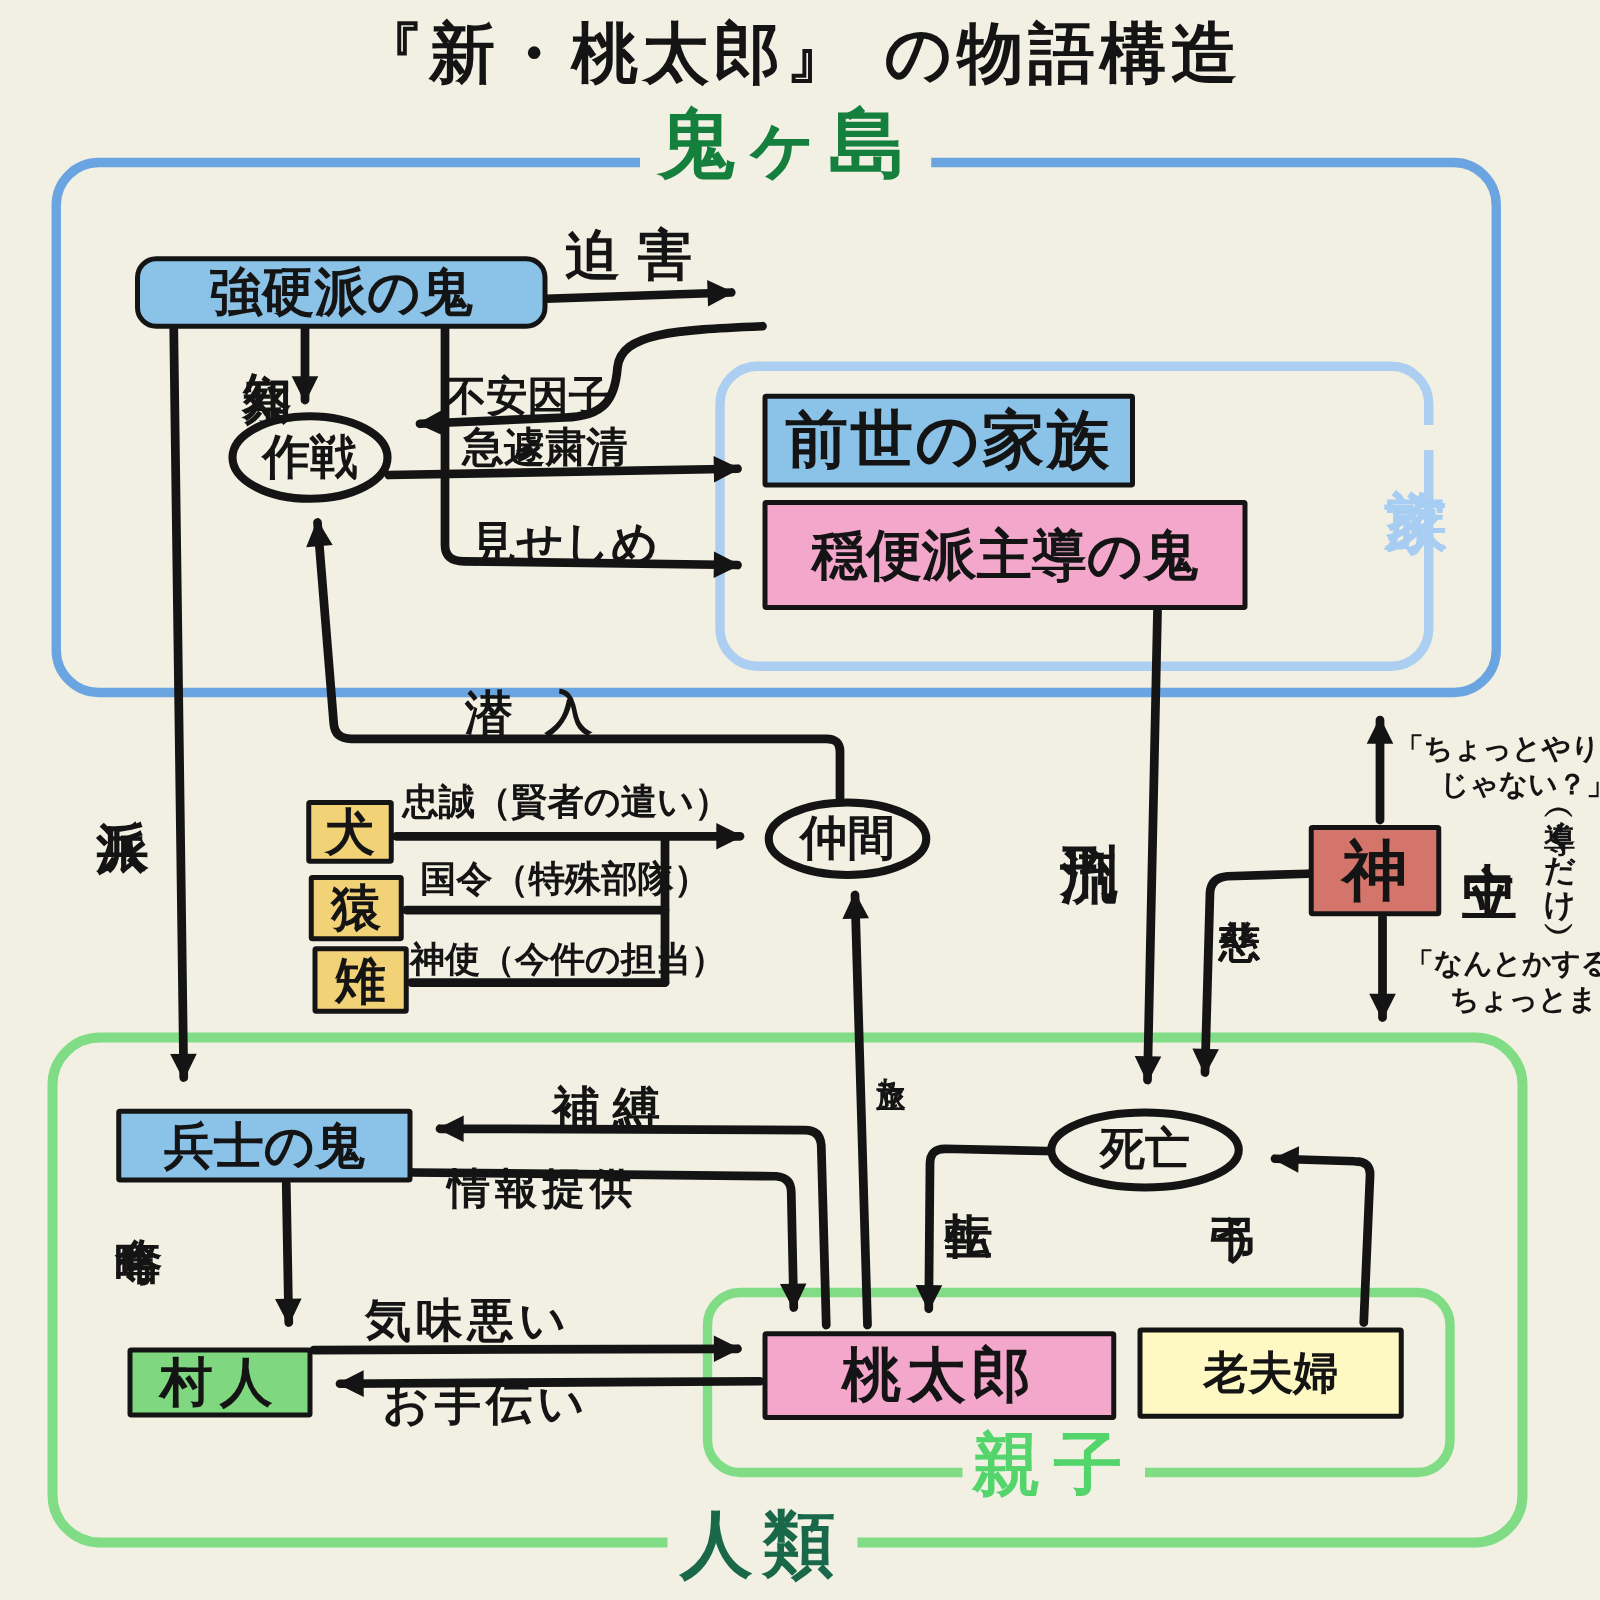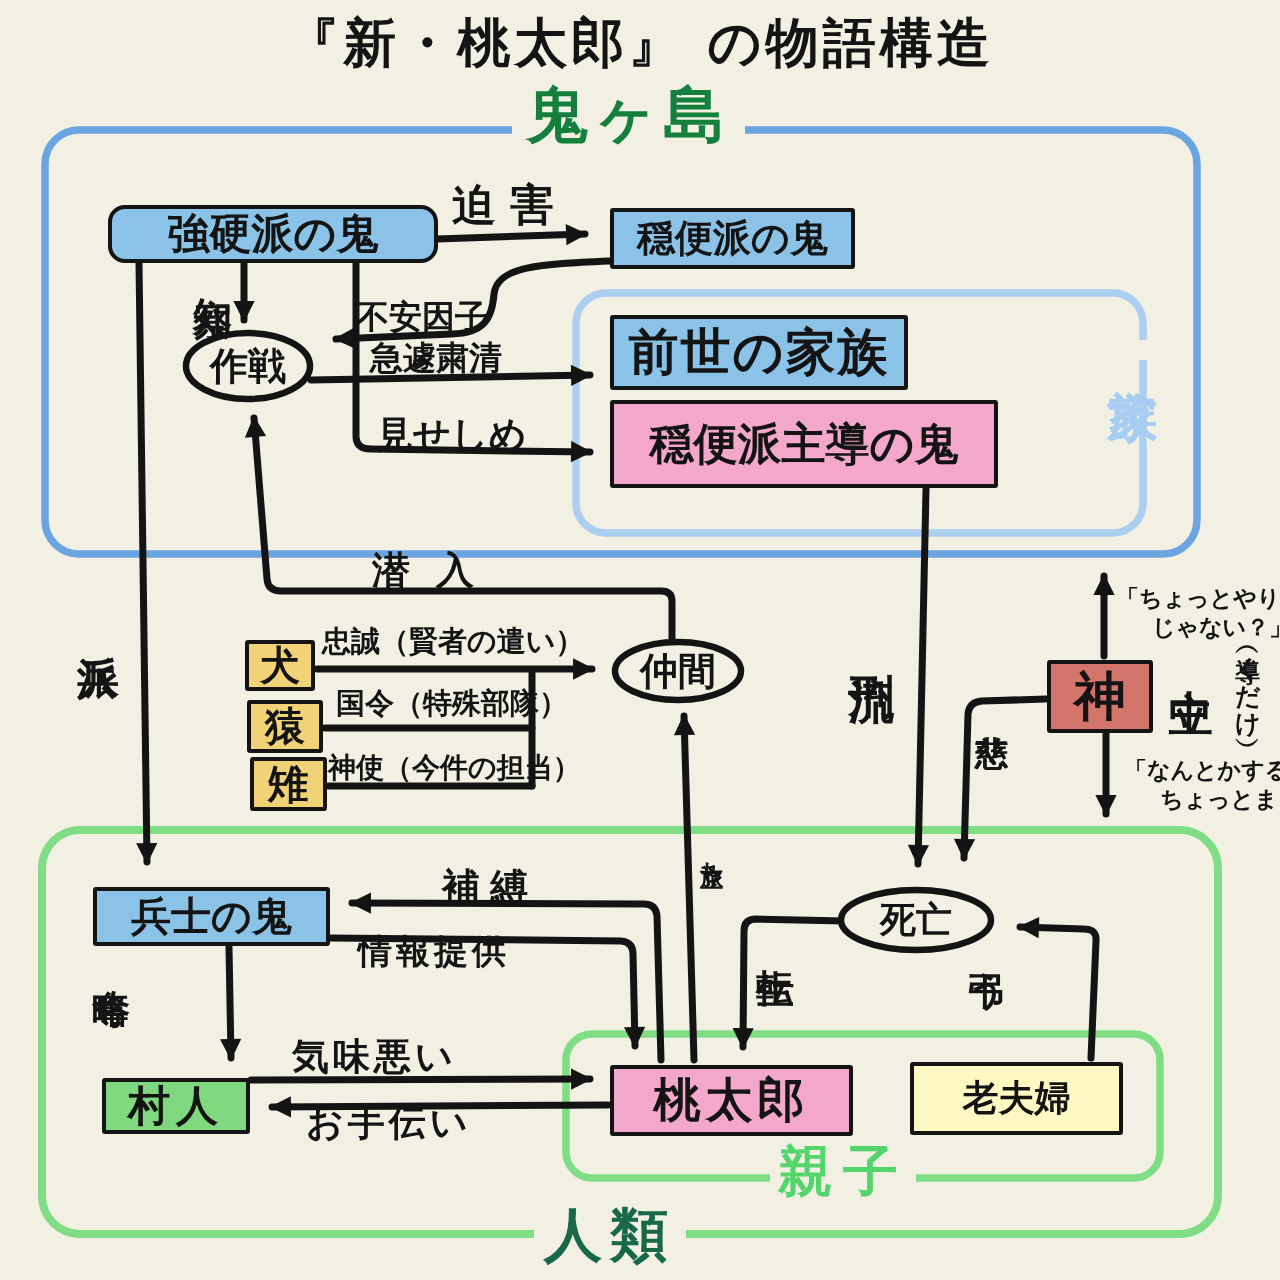--- a/index.html
+++ b/index.html
@@ -66,30 +66,29 @@
   </svg>
 
   <div class="title">『新・桃太郎』 の物語構造</div>
 
   <div class="rlabel" style="left:512px;top:84px;font-size:62px;letter-spacing:6px;color:#15803d;padding:0 14px;">鬼ヶ島</div>
   <div class="rlabel vert" style="left:1106px;top:340px;font-size:50px;color:#a7cdf2;padding:10px 2px;">家族</div>
   <div class="rlabel" style="left:770px;top:1144px;font-size:55px;letter-spacing:10px;color:#54d56c;padding:0 8px;">親子</div>
   <div class="rlabel" style="left:534px;top:1206px;font-size:58px;letter-spacing:8px;color:#19684a;padding:0 10px;">人類</div>
 
   <div class="node" style="left:108px;top:205px;width:330px;height:58px;background:#8ac2e8;font-size:42px;border-radius:17px;">強硬派の鬼</div>
-  <div class="node" style="left:610px;top:208px;width:245px;height:61px;background:#8ac2e8;font-size:38px;">穏便派の鬼</div>
   <div class="node" style="left:610px;top:400px;width:388px;height:88px;background:#f2a7cb;font-size:44px;">穏便派主導の鬼</div>
   <div class="node" style="left:610px;top:315px;width:298px;height:75px;background:#8ac2e8;font-size:50px;letter-spacing:2px;">前世の家族</div>
   <div class="node" style="left:245px;top:640px;width:70px;height:51px;background:#f2d277;font-size:40px;">犬</div>
   <div class="node" style="left:247px;top:700px;width:76px;height:53px;background:#f2d277;font-size:40px;">猿</div>
   <div class="node" style="left:250px;top:757px;width:77px;height:54px;background:#f2d277;font-size:40px;">雉</div>
   <div class="node" style="left:1047px;top:660px;width:106px;height:73px;background:#d4756b;font-size:52px;">神</div>
   <div class="node" style="left:93px;top:887px;width:237px;height:59px;background:#8ac2e8;font-size:40px;">兵士の鬼</div>
   <div class="node" style="left:102px;top:1078px;width:148px;height:56px;background:#7fd87f;font-size:42px;letter-spacing:6px;">村人</div>
-  <div class="node" style="left:610px;top:1065px;width:243px;height:71px;background:#f2a7cb;font-size:47px;letter-spacing:5px;">桃太郎</div>
+  <div class="node" style="left:610px;top:1065px;width:283px;height:71px;background:#f2a7cb;font-size:47px;letter-spacing:5px;">桃太郎</div>
   <div class="node" style="left:910px;top:1062px;width:213px;height:73px;background:#fef9c3;font-size:36px;">老夫婦</div>
 
   <div class="elab" style="left:248px;top:366px;font-size:38px;">作戦</div>
   <div class="elab" style="left:678px;top:671px;font-size:38px;">仲間</div>
   <div class="elab" style="left:916px;top:920px;font-size:36px;">死亡</div>
 
   <div class="lbl" style="left:452px;top:182px;font-size:44px;letter-spacing:14px;">迫害</div>
   <div class="lbl vert" style="left:192px;top:266px;font-size:40px;">察知</div>
   <div class="lbl" style="left:356px;top:303px;font-size:33px;font-family:Liberation Mono, monospace;">不安因子</div>
   <div class="lbl" style="left:370px;top:341px;font-size:33px;">急遽粛清</div>

